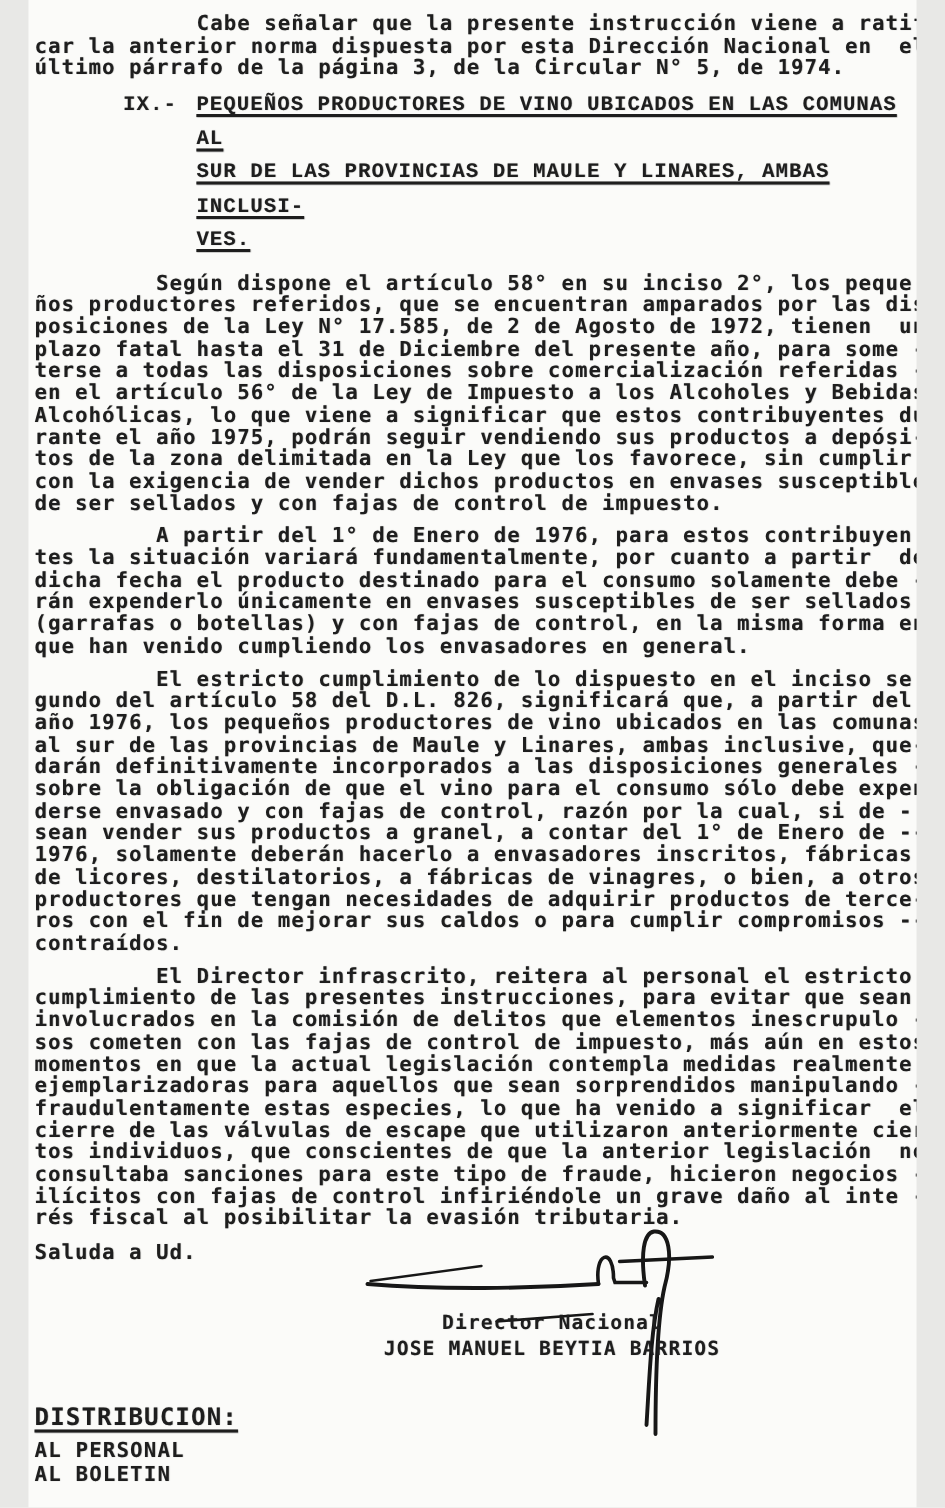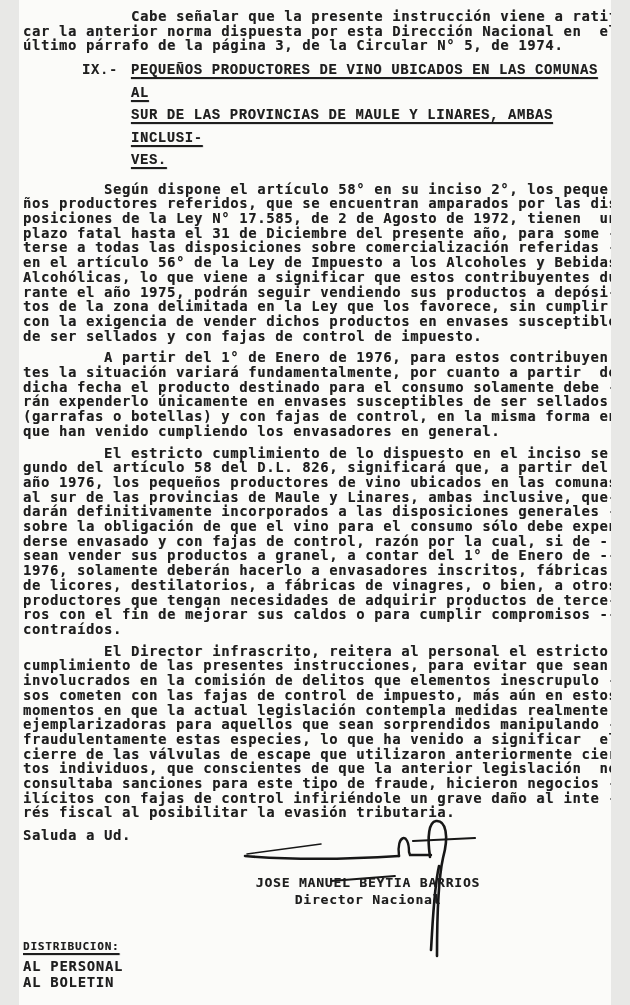--- a/index.html
+++ b/index.html
@@ -68,21 +68,21 @@
     top: 32px;
     width: 280px;
     text-align: center;
     font-size: 13px;
     line-height: 16.5px;
     letter-spacing: 0.8px;
   }
   .distribution { margin-top: 4px; }
   .dist-heading {
     display: inline-block;
-    font-size: 11px;
+    font-size: 16px;
     letter-spacing: 0.8px;
     text-decoration: underline;
     text-underline-offset: 3px;
     text-decoration-thickness: 2px;
     margin-bottom: 6px;
   }
   .dist-items {
     white-space: pre;
     font-size: 13.8px;
     letter-spacing: 0.8px;
@@ -155,22 +155,22 @@
       <g fill="none" stroke="#171717" stroke-linecap="round">
         <path d="M44,36 L118,26" stroke-width="1.6"></path>
         <path d="M42,38 C 90,42 150,41 196,38" stroke-width="2.6"></path>
         <path d="M196,38 C 193,17 206,13 206,34 L207,37 L228,37" stroke-width="2.4"></path>
         <path d="M227,39 C 224,18 226,4 233,3 C 243,2 246,18 240,40 C 236,58 234,95 234,138 M236,48 C 231,70 230,100 228,132" stroke-width="2.6"></path>
         <path d="M210,23 L272,20" stroke-width="2.2"></path>
         <path d="M128,63 L192,58" stroke-width="1.8"></path>
       </g>
     </svg>
     <div class="sig-name-block">
+      <div>Director Nacional</div>
       <div>JOSE MANUEL BEYTIA BARRIOS</div>
-      <div>Director Nacional</div>
     </div>
   </div>
 
   <div class="distribution">
     <div class="dist-heading">DISTRIBUCION:</div>
     <div class="dist-items">AL PERSONAL
 AL BOLETIN</div>
   </div>
 
 </div>

